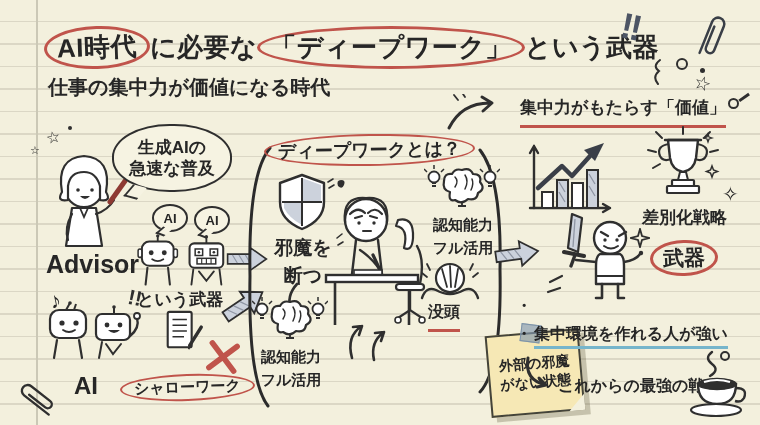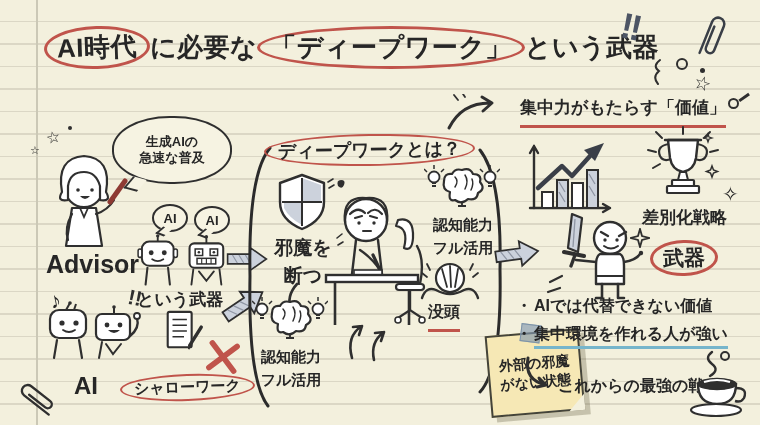--- a/index.html
+++ b/index.html
@@ -74,39 +74,40 @@
   </svg>
 
   <svg class="abs" style="left:652px;top:58px;" width="12" height="28" viewBox="0 0 12 28">
     <path d="M8,2 Q0,8 7,13 Q0,19 6,26" fill="none" stroke="#2f2f2f" stroke-width="2" stroke-linecap="round"></path>
   </svg>
   <div class="abs" style="left:676px;top:58px;width:8px;height:8px;border:2px solid #2f2f2f;border-radius:50%;"></div>
   <div class="abs" style="left:700px;top:68px;width:5px;height:5px;background:#2f2f2f;border-radius:50%;"></div>
   <span class="abs txt" style="left:694px;top:72px;font-size:19px;transform:rotate(18deg);">☆</span>
   <div class="abs" style="left:738px;top:96px;width:12px;height:2.5px;background:#2f2f2f;transform:rotate(-35deg);"></div>
 
+  <div class="abs txt" style="left:48px;top:74px;font-size:20px;">仕事の集中力が価値になる時代</div>
 
   <span class="abs txt" style="left:46px;top:128px;font-size:16px;transform:rotate(-12deg);">☆</span>
   <span class="abs txt" style="left:30px;top:144px;font-size:11px;">☆</span>
   <div class="abs" style="left:68px;top:126px;width:4px;height:4px;background:#2f2f2f;border-radius:50%;"></div>
 
   <svg class="abs" style="left:36px;top:146px;" width="96" height="140" viewBox="0 0 96 140">
     <path d="M36,62 L30,100 L66,100 L60,62 Z" fill="#fff" stroke="#2f2f2f" stroke-width="2.2" stroke-linejoin="round"></path>
     <path d="M44,62 L48,71 L52,62" fill="none" stroke="#2f2f2f" stroke-width="1.8"></path>
     <path d="M36,68 Q28,82 32,94" fill="none" stroke="#2f2f2f" stroke-width="2.2" stroke-linecap="round"></path>
     <path d="M60,68 Q72,64 78,54" fill="none" stroke="#2f2f2f" stroke-width="2.2" stroke-linecap="round"></path>
     <circle cx="48" cy="42" r="19" fill="#fff" stroke="#2f2f2f" stroke-width="2.2"></circle>
     <path d="M26,46 Q20,12 48,10 Q76,12 70,46 Q76,56 64,54 L64,40 Q60,26 48,26 Q34,26 32,40 L32,54 Q20,56 26,46 Z" fill="#fff" stroke="#2f2f2f" stroke-width="2.2" stroke-linejoin="round"></path>
     <circle cx="42" cy="44" r="1.8" fill="#2f2f2f"></circle>
       <circle cx="56" cy="44" r="1.8" fill="#2f2f2f"></circle>
     <path d="M44,50 Q49,56 54,50 Z" fill="#2f2f2f"></path>
     <line x1="74" y1="56" x2="89" y2="35" stroke="#8e3a33" stroke-width="5" stroke-linecap="round"></line>
   </svg>
 
-  <div class="abs bubble" style="left:112px;top:116px;width:116px;height:64px;font-size:13px;">
+  <div class="abs bubble" style="left:112px;top:124px;width:116px;height:64px;font-size:17px;">
     <span>生成AIの</span>
     <span>急速な普及</span>
   </div>
 
   <div class="abs txt" style="left:46px;top:250px;font-size:25px;">Advisor</div>
 
   <div class="abs mini-bubble" style="left:152px;top:204px;width:32px;height:24px;">
       <span>AI</span>
     </div>
   <div class="abs mini-bubble" style="left:194px;top:206px;width:32px;height:24px;">
@@ -350,21 +351,20 @@
     <path d="M60,76 V90 M76,76 V90 M60,90 H54 M76,90 H82" fill="none" stroke="#2f2f2f" stroke-width="2.6" stroke-linecap="round"></path>
   </svg>
   <svg class="abs" style="left:630px;top:228px;" width="20" height="20" viewBox="0 0 20 20">
     <path d="M10,1 L12,8 L19,10 L12,12 L10,19 L8,12 L1,10 L8,8 Z" fill="none" stroke="#2f2f2f" stroke-width="1.8"></path>
   </svg>
   <div class="abs txt red-ellipse" style="left:650px;top:240px;font-size:21px;transform:rotate(-2deg);">武器</div>
 
   <div class="abs bullets" style="left:516px;top:296px;">
     <div class="bullet-row">
       <span>・</span>
-      <span>AIでは代替できない価値</span>
     </div>
     <div class="bullet-row">
       <span>・</span>
       <span class="ul-blue">集中環境を作れる人が強い</span>
     </div>
   </div>
 
   <svg class="abs" style="left:522px;top:356px;" width="34" height="36" viewBox="0 0 34 36">
     <path d="M6,2 Q2,24 24,29 M24,29 L15,31 M24,29 L17,22" fill="none" stroke="#2f2f2f" stroke-width="3" stroke-linecap="round"></path>
   </svg>

